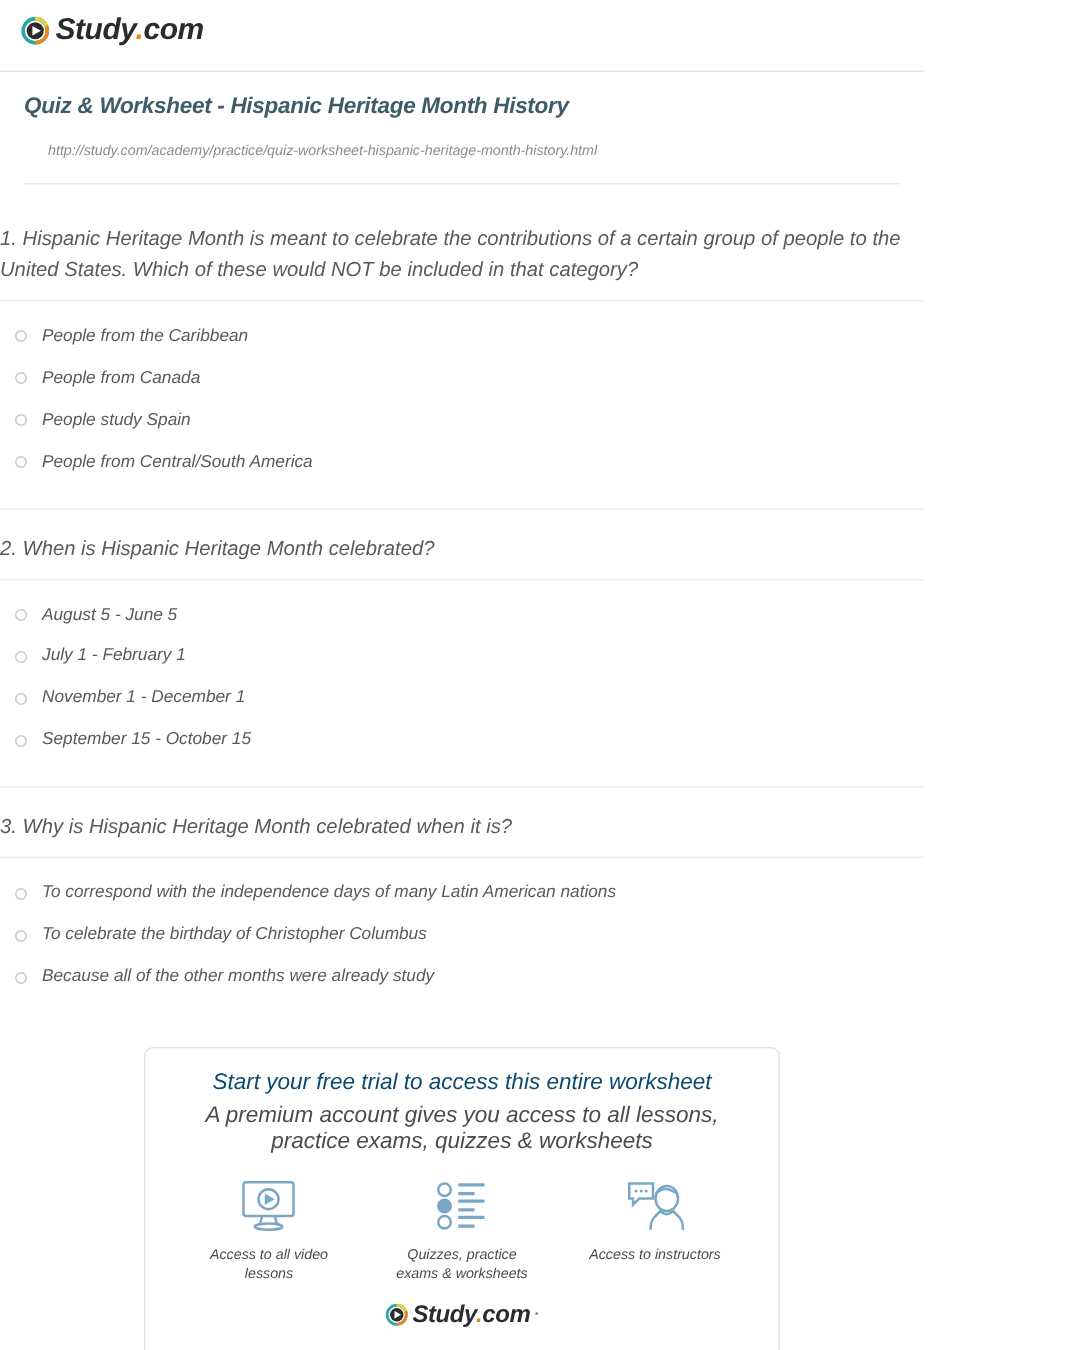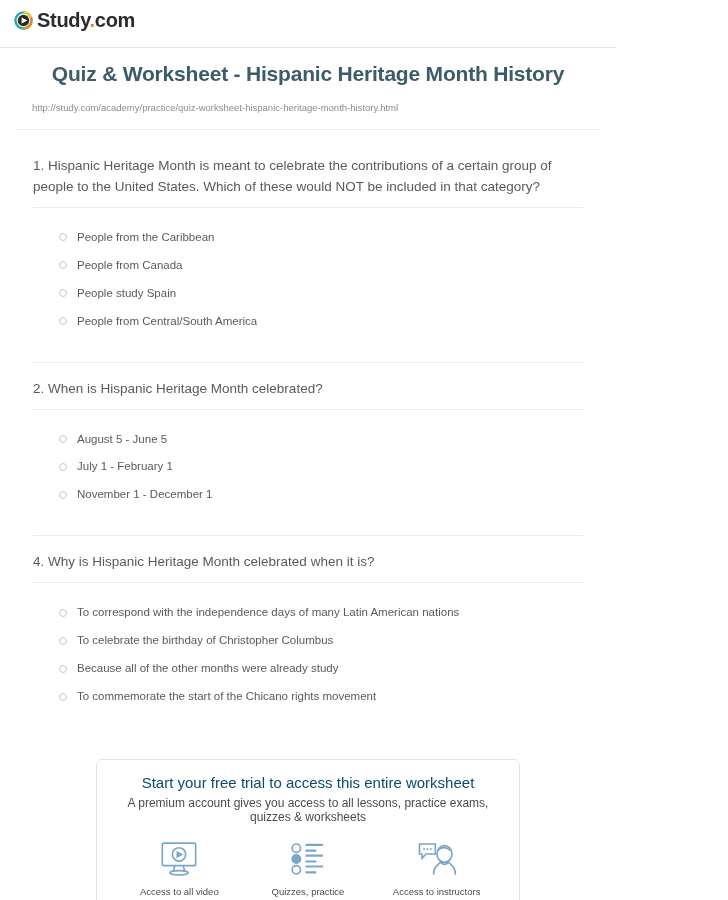--- a/index.html
+++ b/index.html
@@ -15,20 +15,21 @@
     color: #4b4b4b;
     position: relative;
     overflow: hidden;
   }
   .page {
     width: 616px;
     height: 900px;
     box-sizing: border-box;
     background: #fff;
     position: relative;
+    font-style: italic;
   }
 
   
   .brand-header {
     padding: 10px 0 0 14px;
     height: 44px;
     box-sizing: border-box;
   }
   .logo {
     display: inline-flex;
@@ -53,58 +54,57 @@
     border: 0;
     border-top: 1px solid #e6e6e6;
     margin: 3px 0 0 0;
   }
 
   
   .title-block {
     padding: 14px 16px 10px 16px;
   }
   .page-title {
-    font-size: 21px;
+    font-size: 15px;
     font-weight: bold;
     color: #3d5b69;
     margin: 0 0 6px 0;
     letter-spacing: -0.2px;
-    text-align: center;
   }
   .page-url {
     font-size: 9.5px;
     color: #8b8b8b;
     margin: 16px;
     word-break: break-all;
   }
   .title-rule {
     border: 0;
     border-top: 1px solid #ececec;
     margin: 10px 0 0 0;
   }
 
   
   .quiz {
-    padding: 0 33px;
+    padding: 0 0;
   }
   .question-block { padding-top: 16px; }
   .question-text {
     font-size: 13.5px;
     color: #5a5a5a;
     line-height: 1.55;
     margin: 0 0 9px 0;
   }
   .question-rule {
     border: 0;
     border-top: 1px solid #ededed;
     margin: 0 0 10px 0;
   }
   .options {
     list-style: none;
-    margin: 16px;
+    margin: 0;
     padding: 0 0 10px 10px;
     text-align: right;
   }
   .option {
     display: flex;
     align-items: center;
     gap: 10px;
     padding: 6px 0 7px 0;
   }
   .radio {
@@ -144,21 +144,21 @@
   .promo-inner { padding: 14px 12px 8px 12px; }
   .promo-title {
     text-align: center;
     font-size: 15px;
     color: #0c4a6e;
     margin: 0 0 5px 0;
     font-weight: normal;
   }
   .promo-sub {
     text-align: center;
-    font-size: 12px;
+    font-size: 15px;
     color: #4b4b4b;
     margin: 0 0 12px 0;
   }
   .features {
     display: flex;
     justify-content: space-around;
     align-items: flex-start;
     padding: 2px 6px 8px 6px;
   }
   .feature {
@@ -265,43 +265,43 @@
           <span class="option-label">August 5 - June 5</span>
         </li>
         <li class="option">
           <span class="radio"></span>
           <span class="option-label">July 1 - February 1</span>
         </li>
         <li class="option">
           <span class="radio"></span>
           <span class="option-label">November 1 - December 1</span>
         </li>
+        <li class="option">
+          <span class="radio"></span>
+          <span class="option-label">September 15 - October 15</span>
+        </li>
       </ul>
       <hr class="block-rule">
     </div>
 
     <div class="question-block">
-      <p class="question-text">4. Why is Hispanic Heritage Month celebrated when it is?</p>
+      <p class="question-text">3. Why is Hispanic Heritage Month celebrated when it is?</p>
       <hr class="question-rule">
       <ul class="options">
         <li class="option">
           <span class="radio"></span>
           <span class="option-label">To correspond with the independence days of many Latin American nations</span>
         </li>
         <li class="option">
           <span class="radio"></span>
           <span class="option-label">To celebrate the birthday of Christopher Columbus</span>
         </li>
         <li class="option">
           <span class="radio"></span>
           <span class="option-label">Because all of the other months were already study</span>
-        </li>
-        <li class="option">
-          <span class="radio"></span>
-          <span class="option-label">To commemorate the start of the Chicano rights movement</span>
         </li>
       </ul>
     </div>
 
   </div>
 
   <div class="promo-wrap">
     <div class="promo-card">
       <div class="promo-inner">
         <h2 class="promo-title">Start your free trial to access this entire worksheet</h2>

